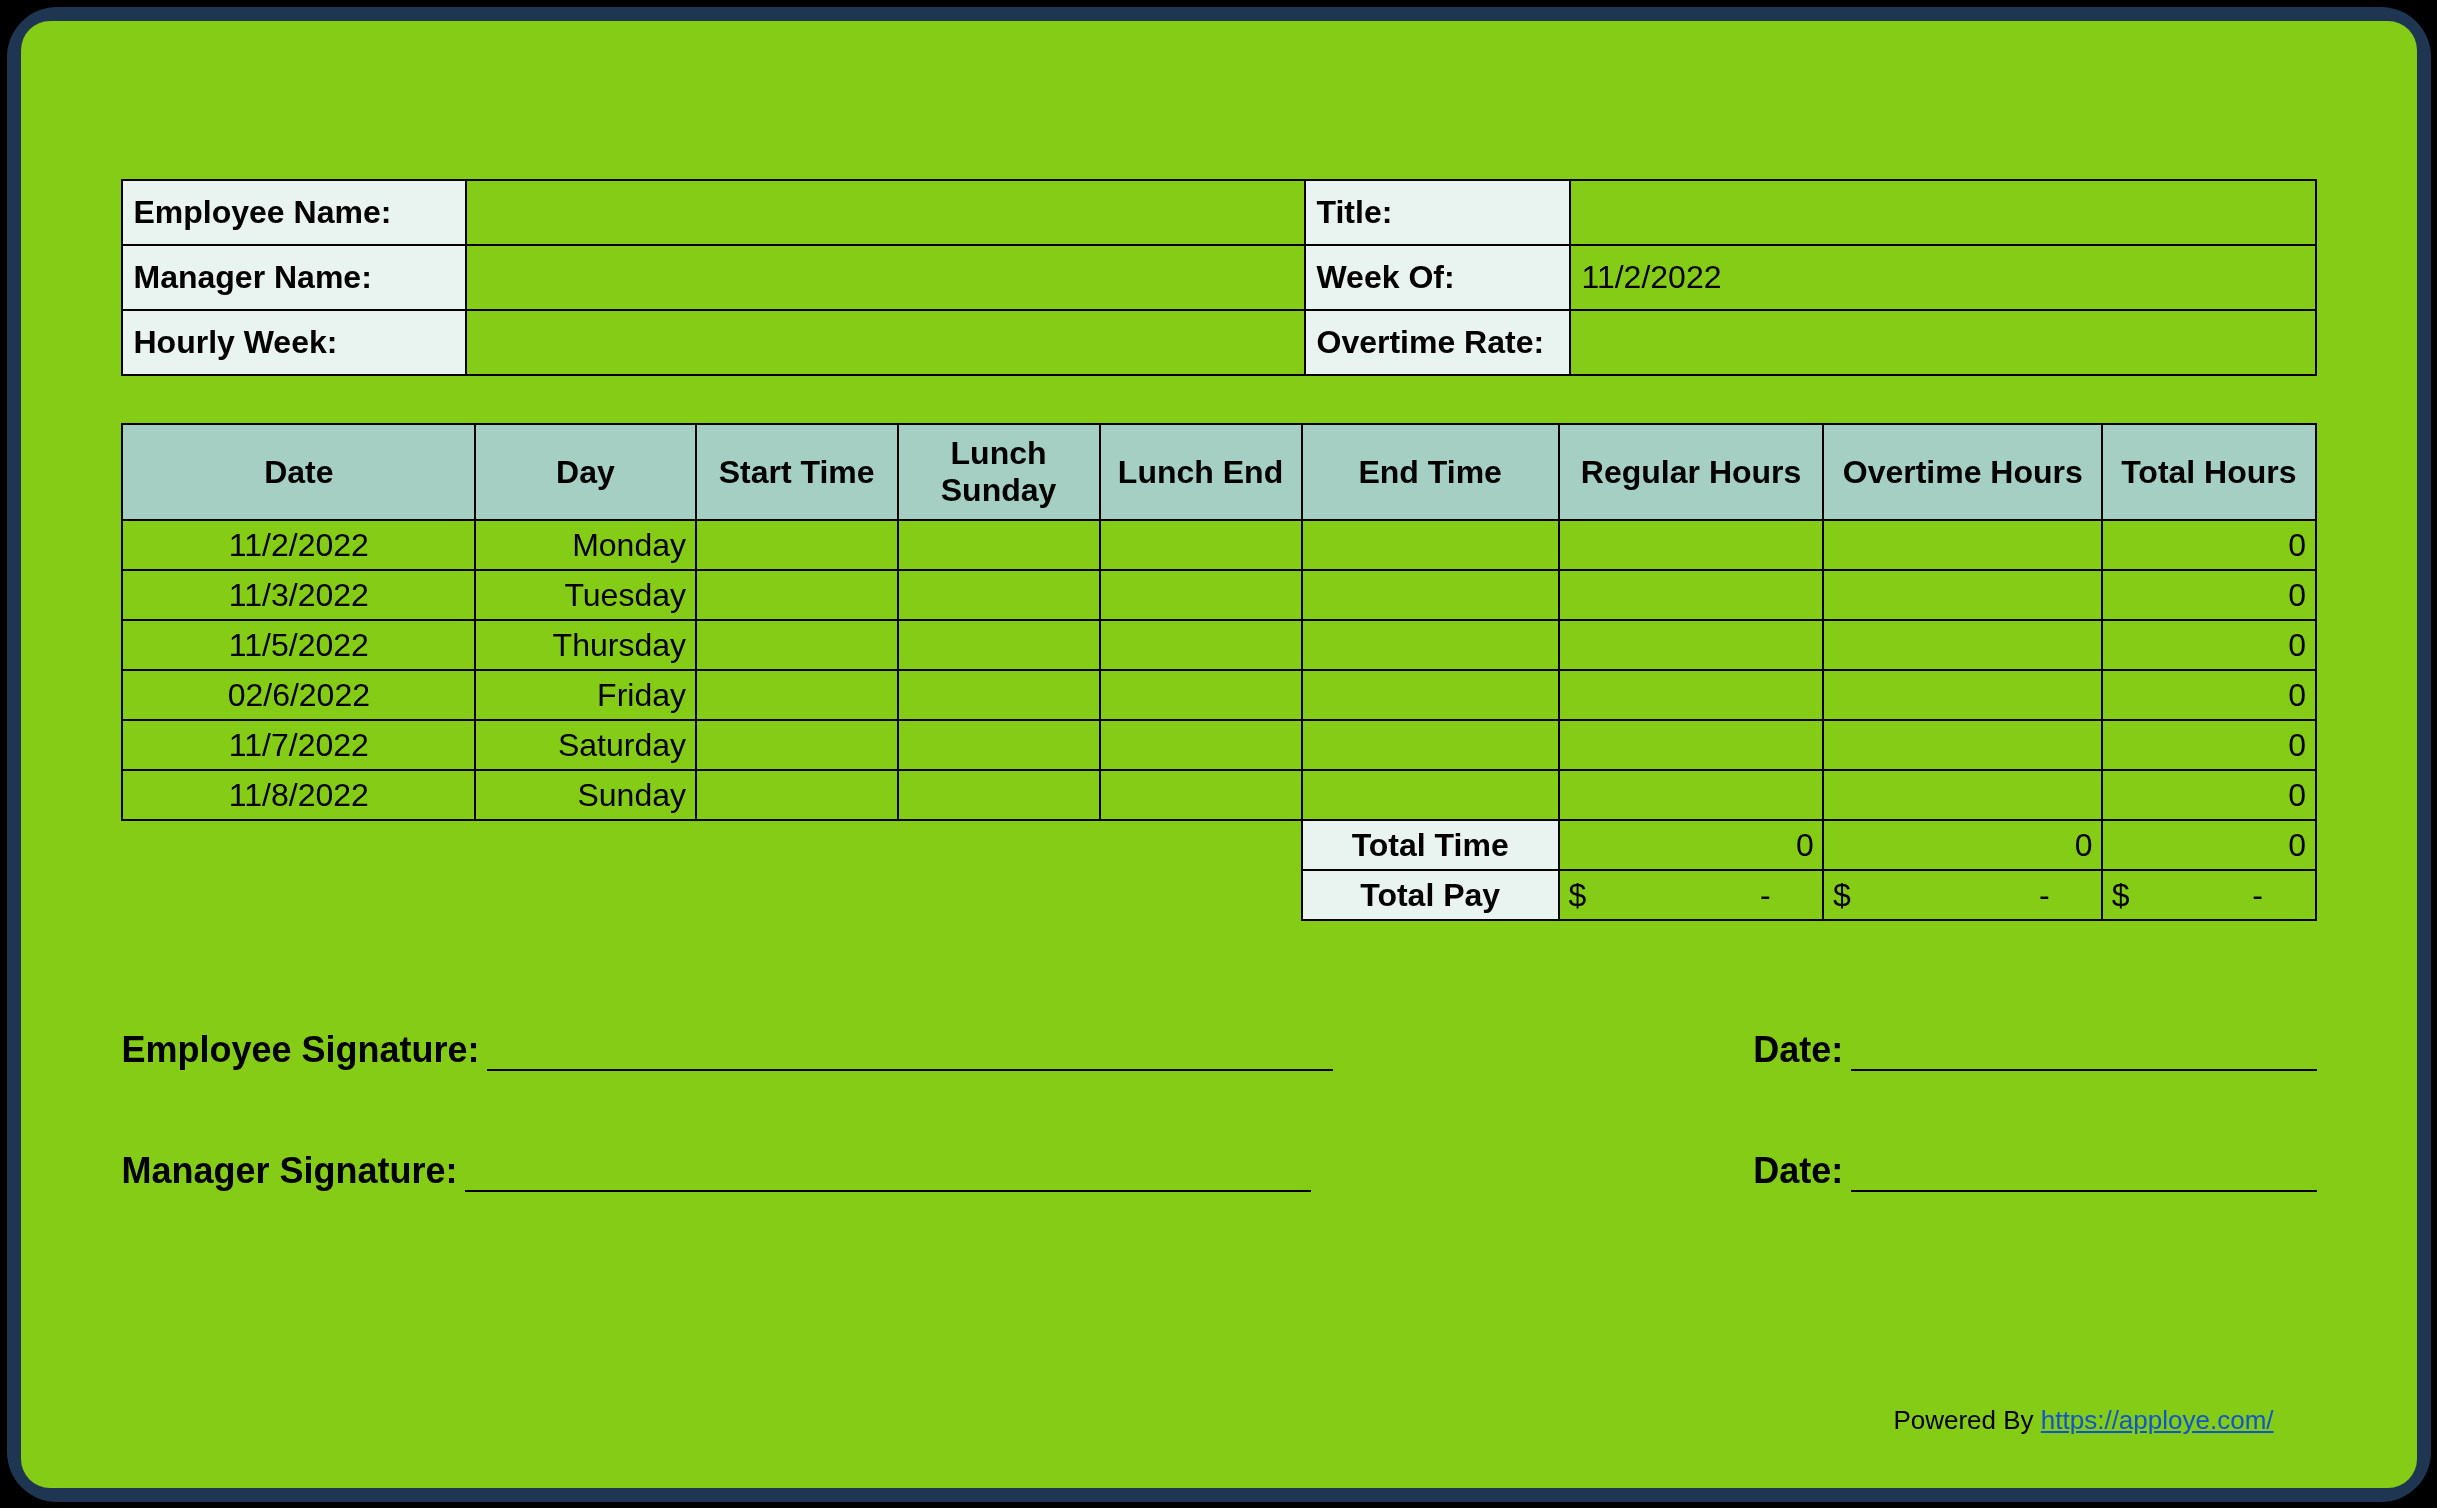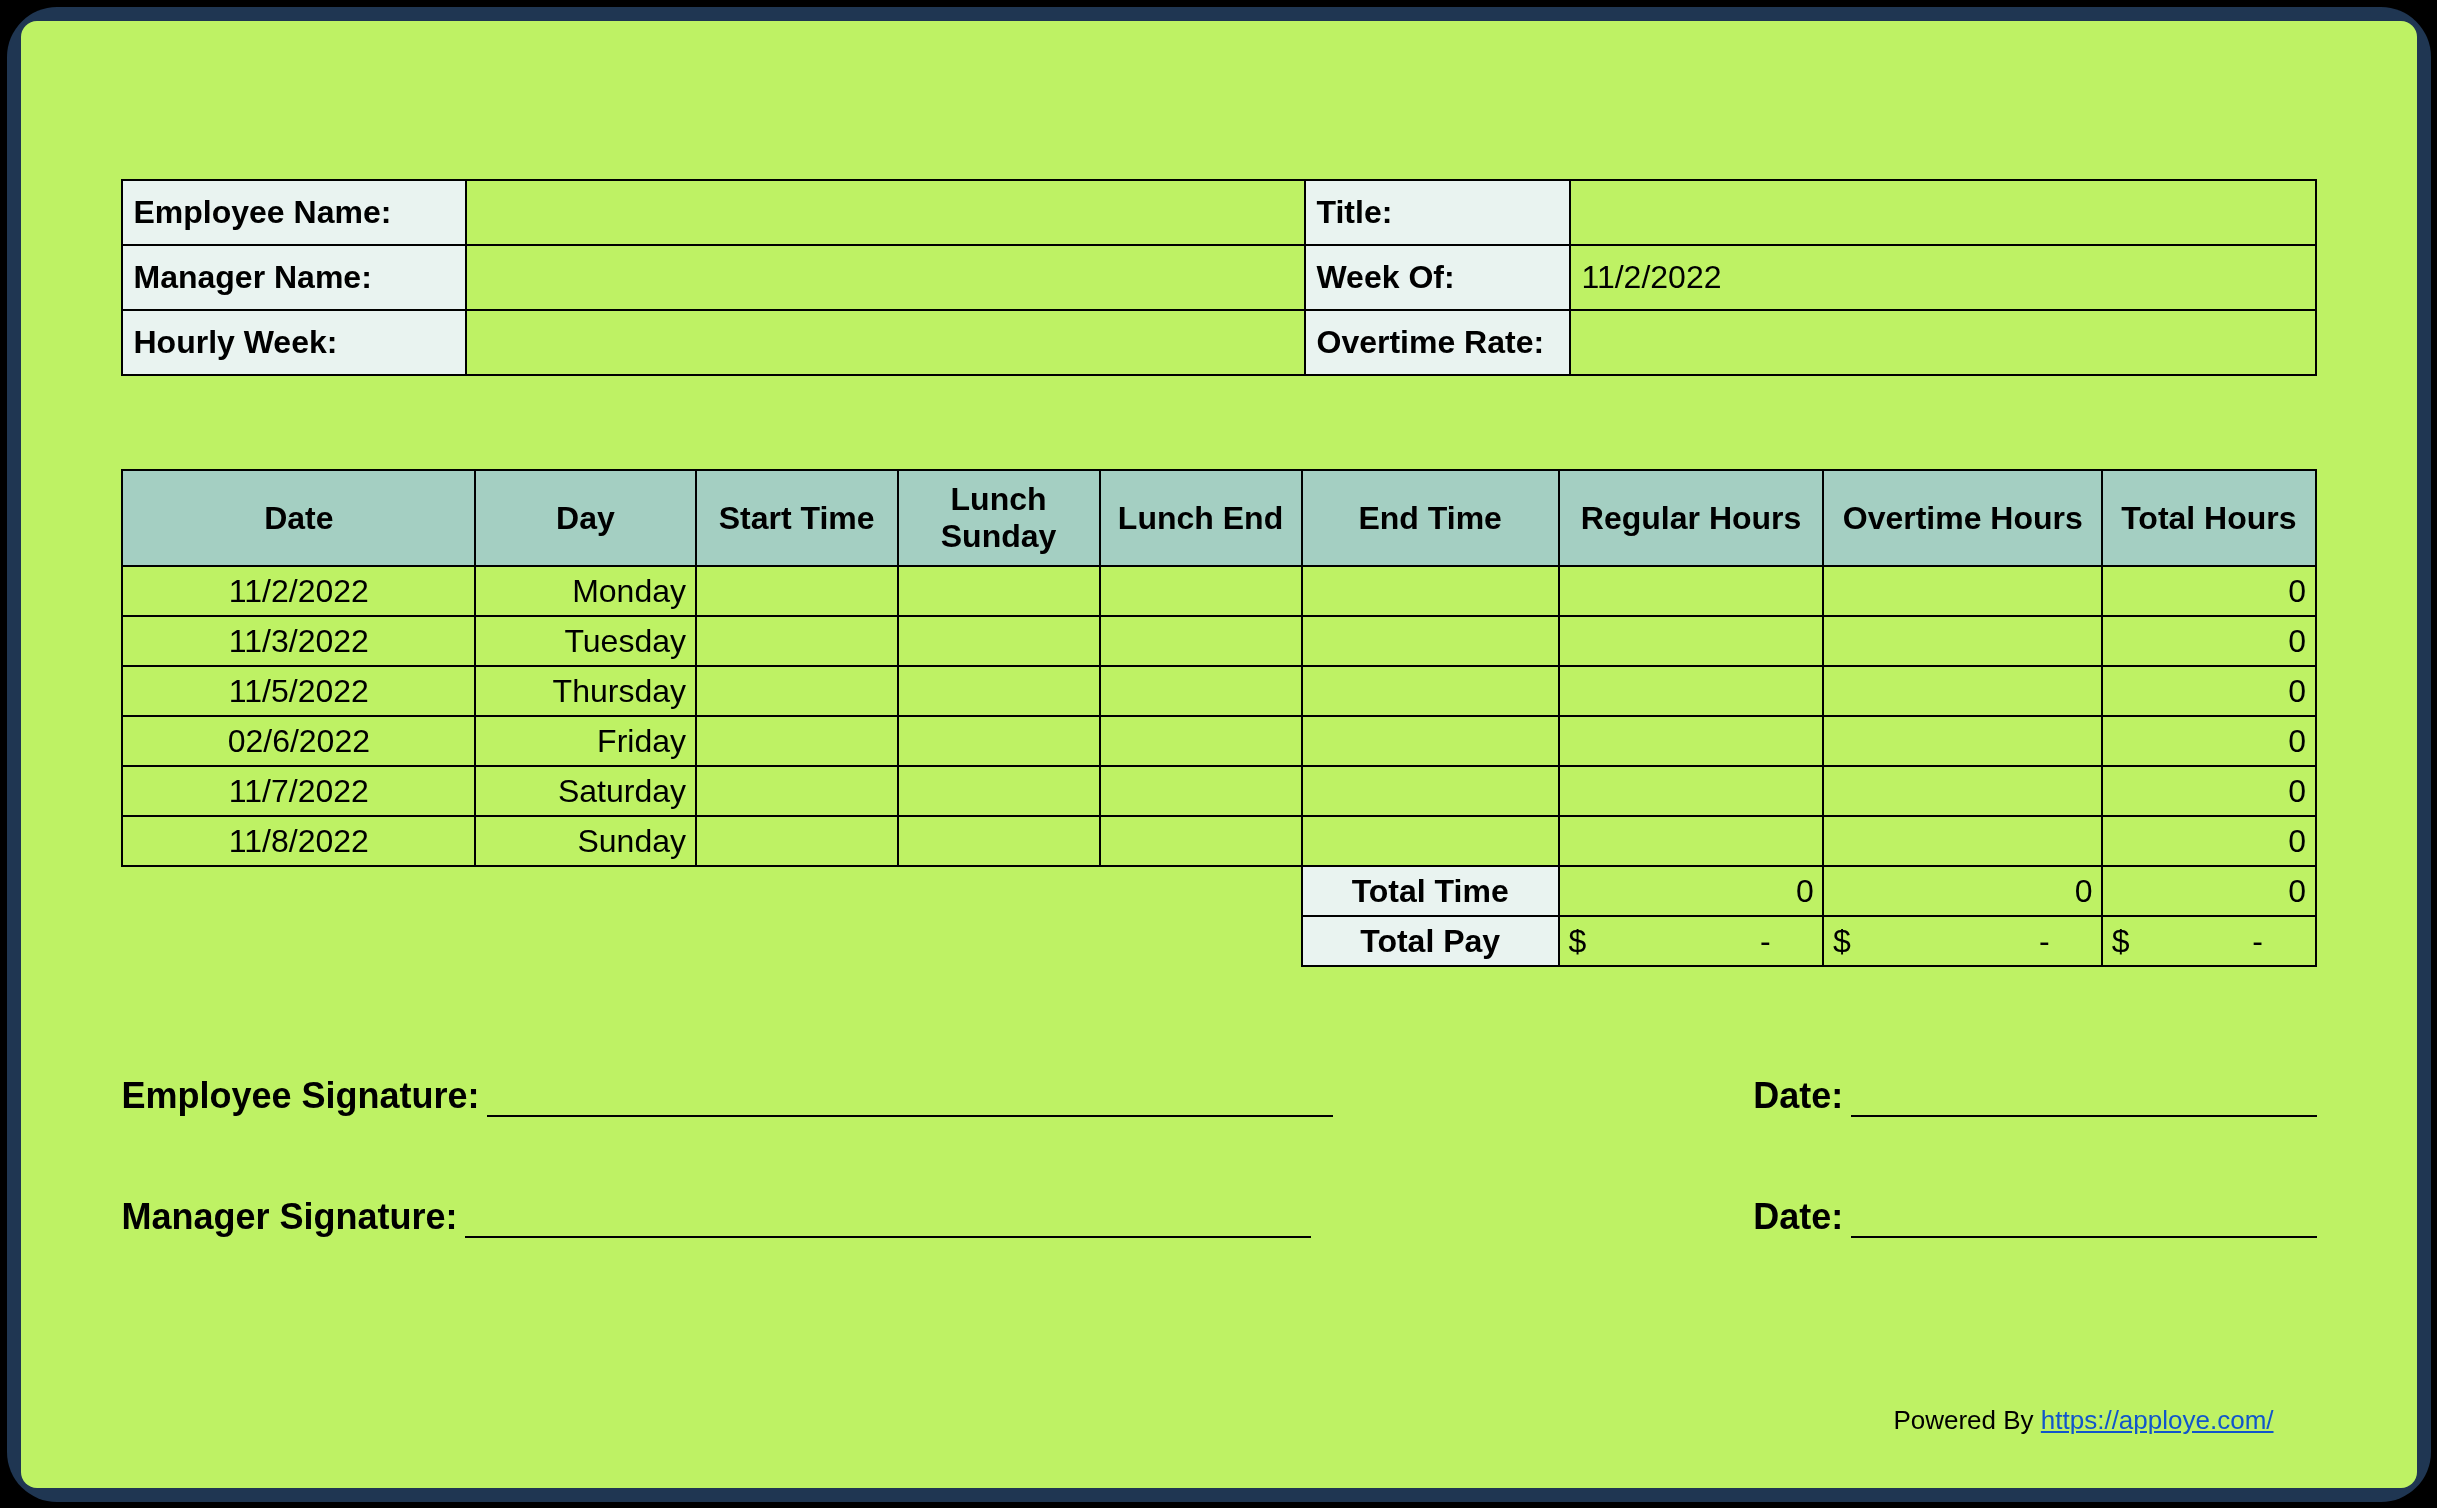--- a/index.html
+++ b/index.html
@@ -24,22 +24,22 @@
   .frame-border {
     width: 100%;
     height: 100%;
     background: #1f3652;
     border-radius: 50px;
     padding: 14.3px;
   }
   .page {
     width: 100%;
     height: 100%;
-    background: #bef264;
-    border-radius: 16px;
+    background: #84cc16;
+    border-radius: 29px;
     padding: 86px 100px 43px 100px;
     position: relative;
     font-size: 32px;
     color: #000;
   }
 
   
   .info-table {
     width: 100%;
     border-collapse: collapse;
@@ -61,21 +61,21 @@
   .info-label2 {
     background: var(--hdr-fill);
     font-weight: bold;
     width: 265px;
   }
 
   
   .ts-table {
     width: 100%;
     border-collapse: collapse;
-    margin-top: 93px;
+    margin-top: 47px;
     table-layout: fixed;
   }
   .ts-table th {
     background: var(--hdr-green);
     border: 2.2px solid var(--border-dark);
     font-weight: bold;
     padding: 10px 5.7px;
     font-size: 32px;
     text-align: center;
   }

